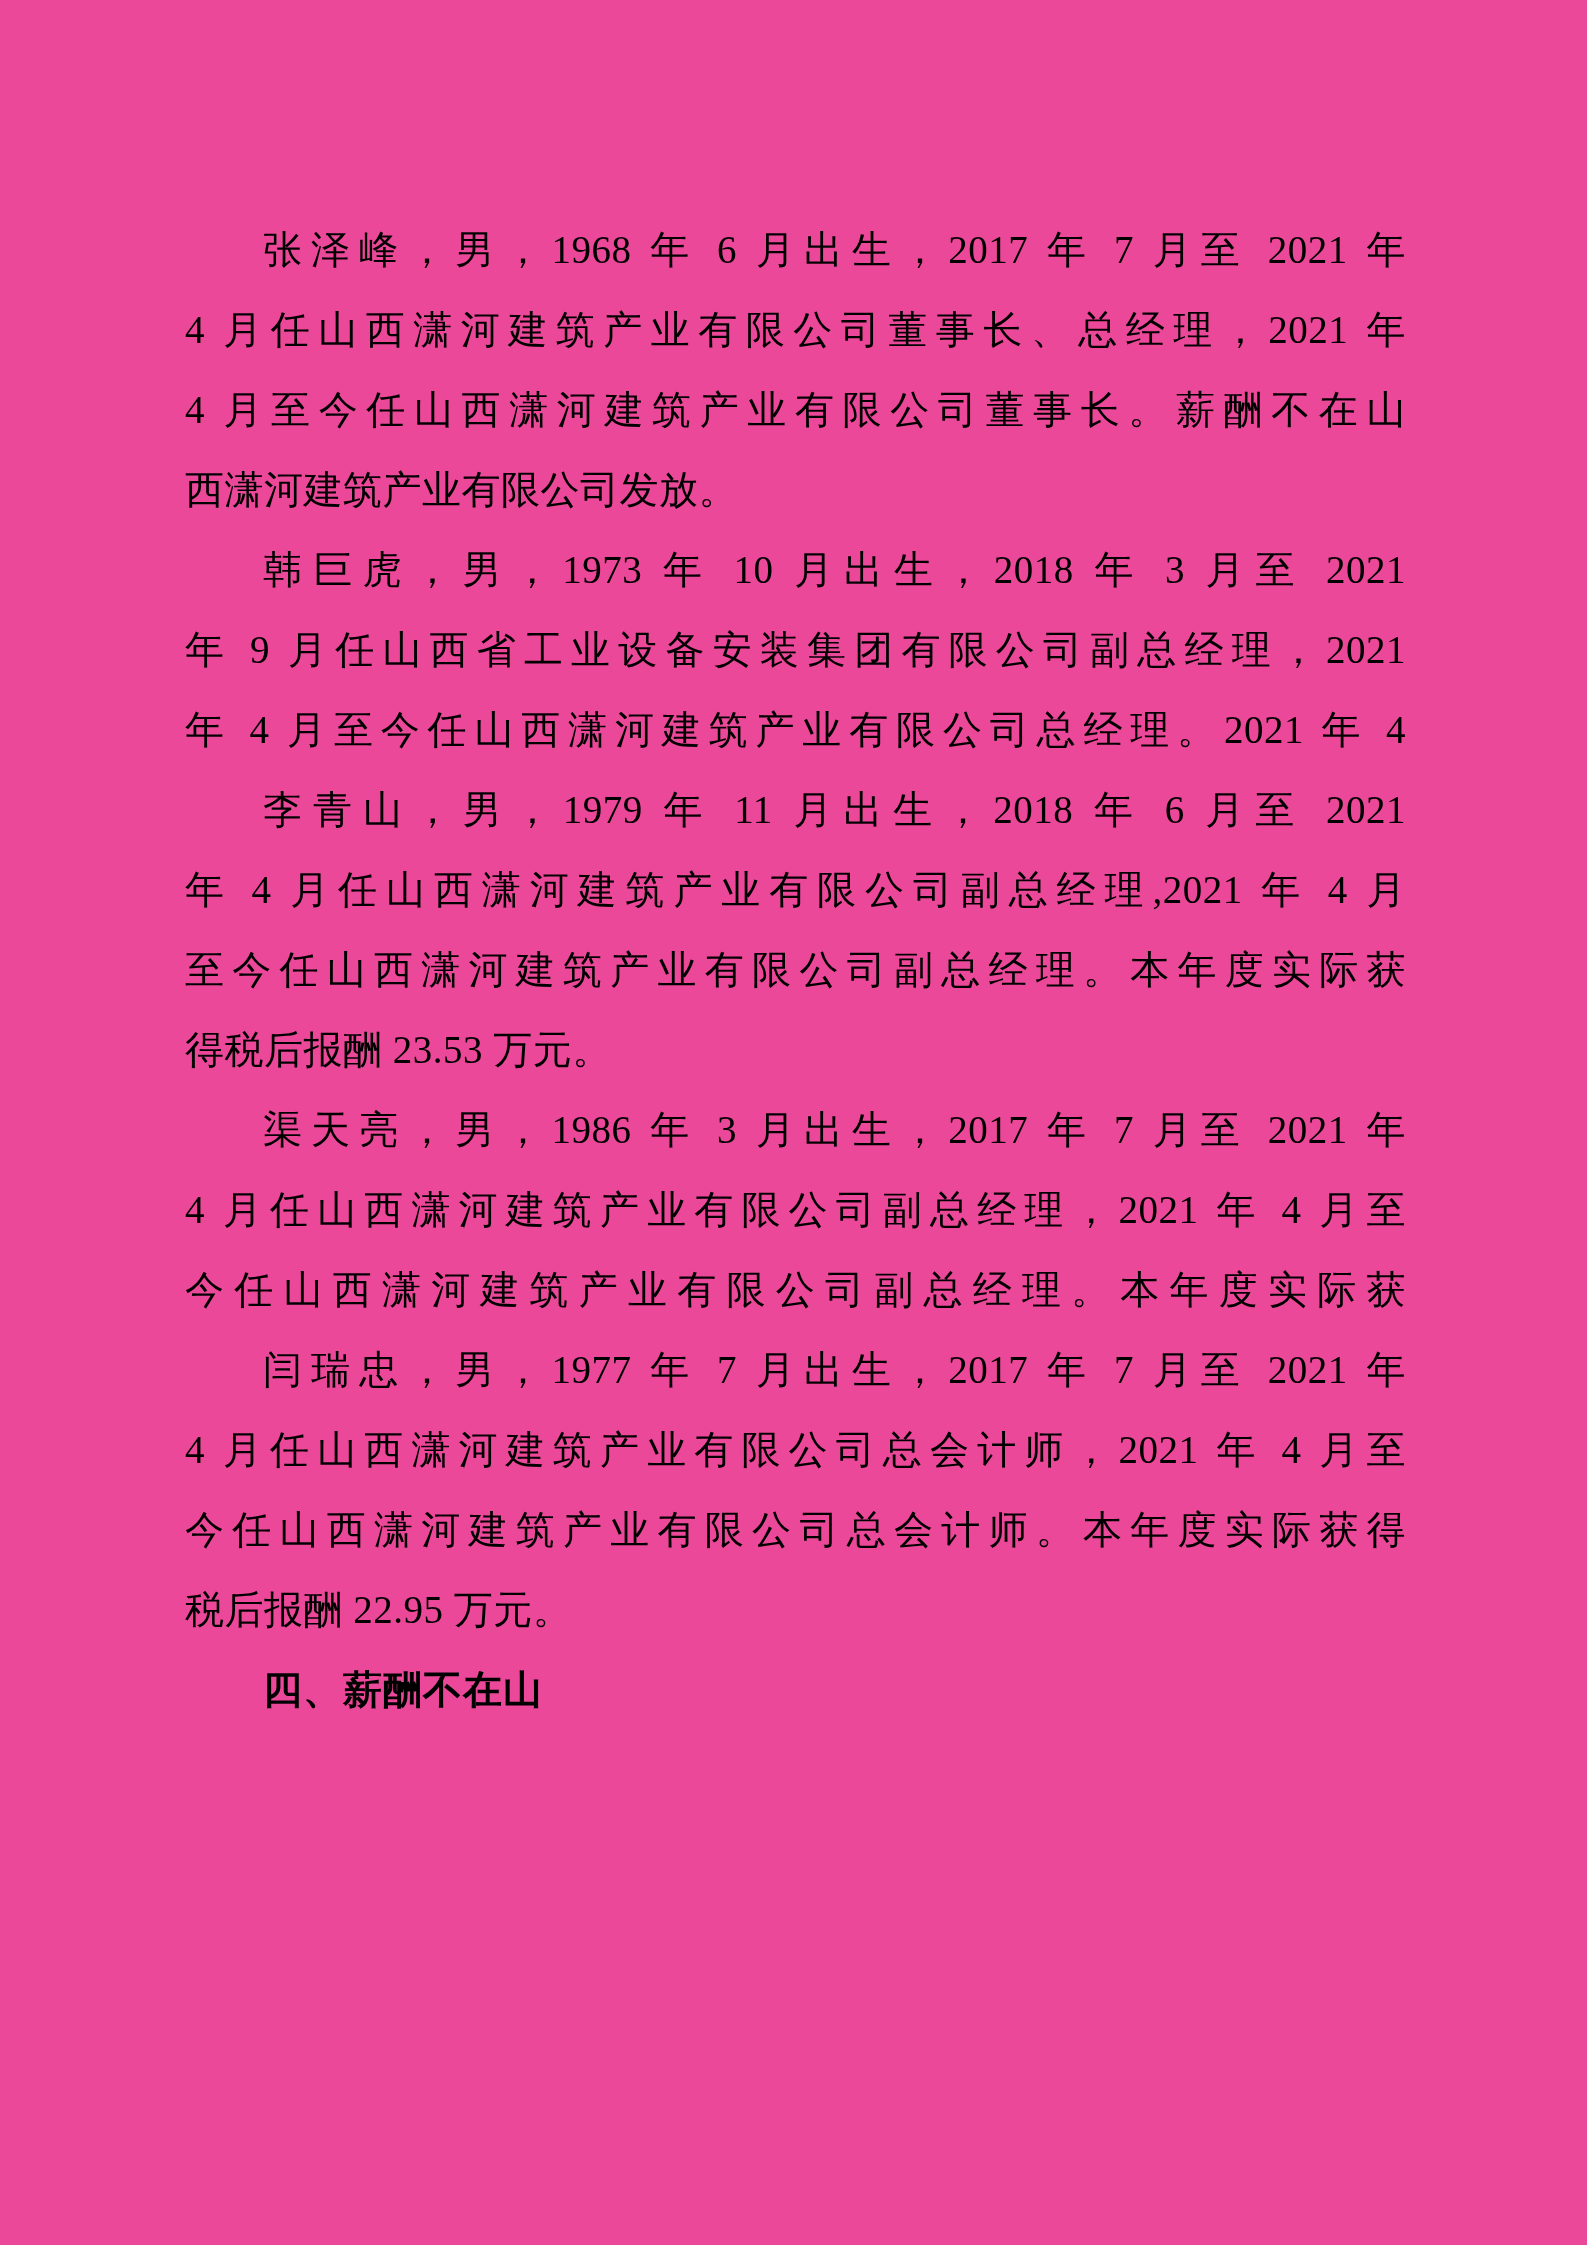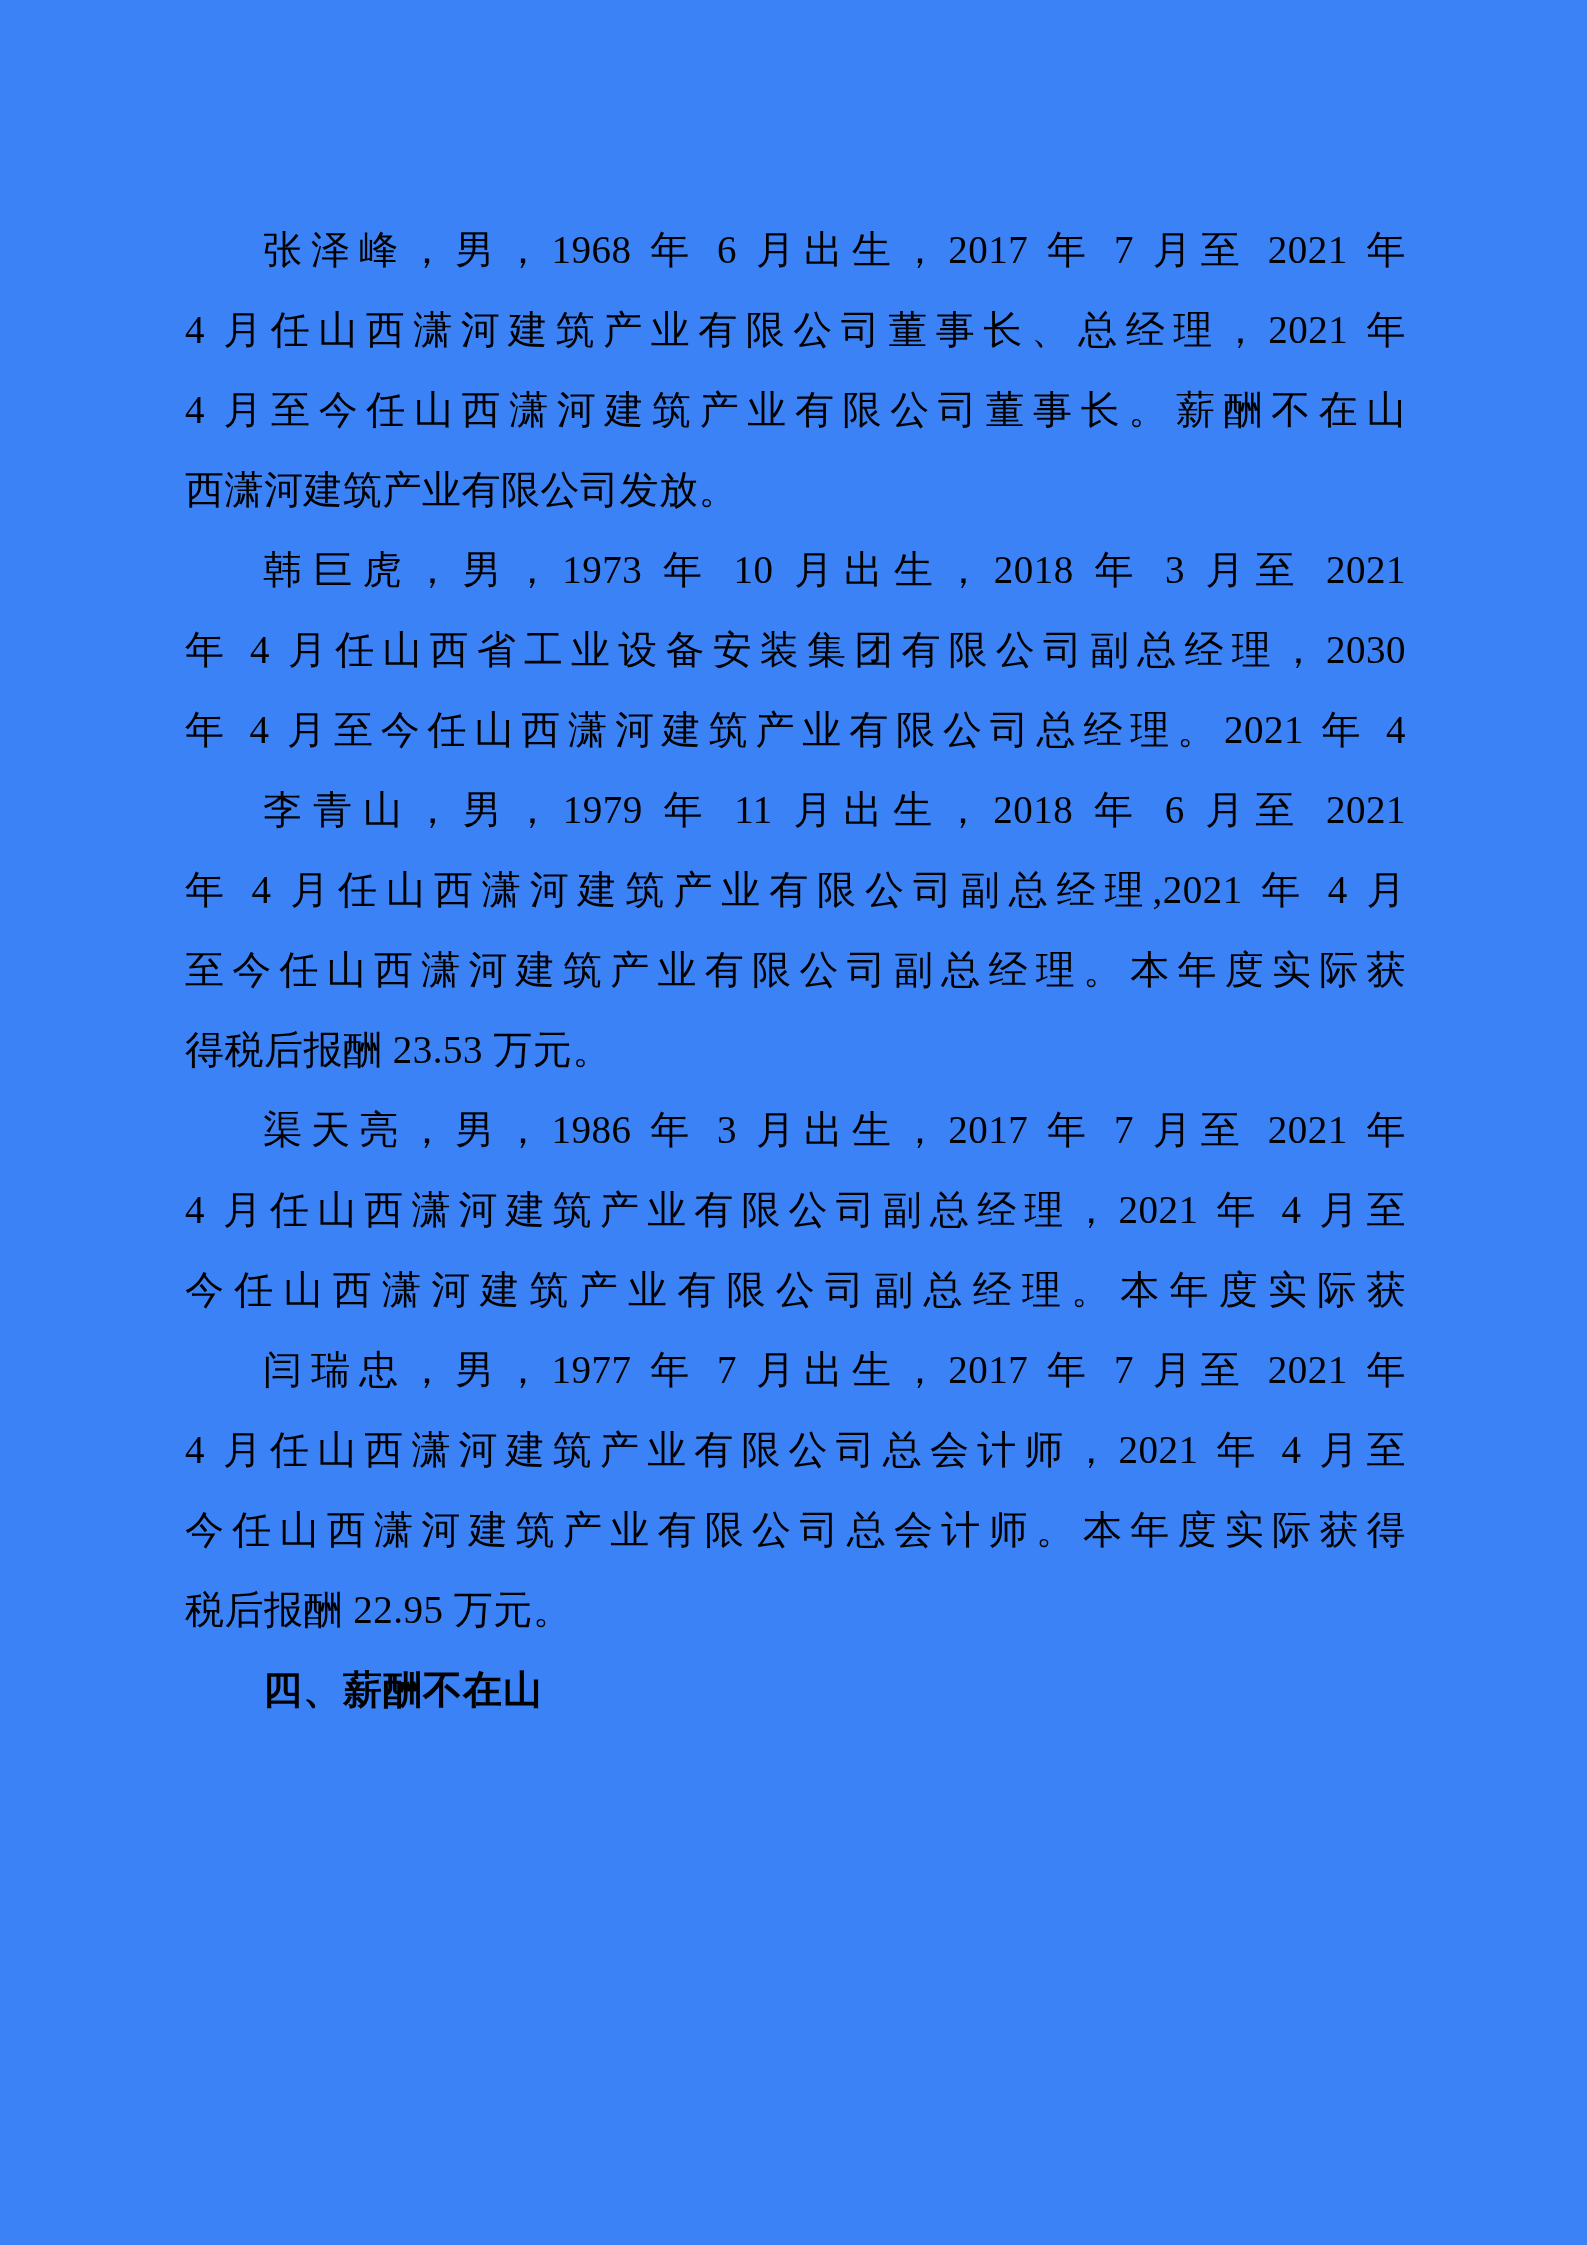--- a/index.html
+++ b/index.html
@@ -4,21 +4,21 @@
 <style>
   html, body {
     margin: 0;
     padding: 0;
     background: #ffffff;
   }
   .page {
     position: relative;
     width: 1587px;
     height: 2245px;
-    background: #3b82f6;
+    background: #ec4899;
     overflow: hidden;
     font-family: "Liberation Serif", "DejaVu Serif", serif;
     color: #000000;
   }
   .content {
     position: absolute;
     left: 185px;
     top: 210px;
     width: 1221px;
   }
@@ -51,21 +51,21 @@
 
     <div>
       <div class="line first fill">张泽峰，男，1968 年 6 月出生，2017 年 7 月至 2021 年</div>
       <div class="line fill">4 月任山西潇河建筑产业有限公司董事长、总经理，2021 年</div>
       <div class="line fill">4 月至今任山西潇河建筑产业有限公司董事长。薪酬不在山</div>
       <div class="line">西潇河建筑产业有限公司发放。</div>
     </div>
 
     <div>
       <div class="line first fill">韩巨虎，男，1973 年 10 月出生，2018 年 3 月至 2021</div>
-      <div class="line fill">年 4 月任山西省工业设备安装集团有限公司副总经理，2030</div>
+      <div class="line fill">年 9 月任山西省工业设备安装集团有限公司副总经理，2021</div>
       <div class="line fill">年 4 月至今任山西潇河建筑产业有限公司总经理。2021 年 4</div>
     </div>
 
     <div>
       <div class="line first fill">李青山，男，1979 年 11 月出生，2018 年 6 月至 2021</div>
       <div class="line fill">年 4 月任山西潇河建筑产业有限公司副总经理,2021 年 4 月</div>
       <div class="line fill">至今任山西潇河建筑产业有限公司副总经理。本年度实际获</div>
       <div class="line">得税后报酬 23.53 万元。</div>
     </div>
 

